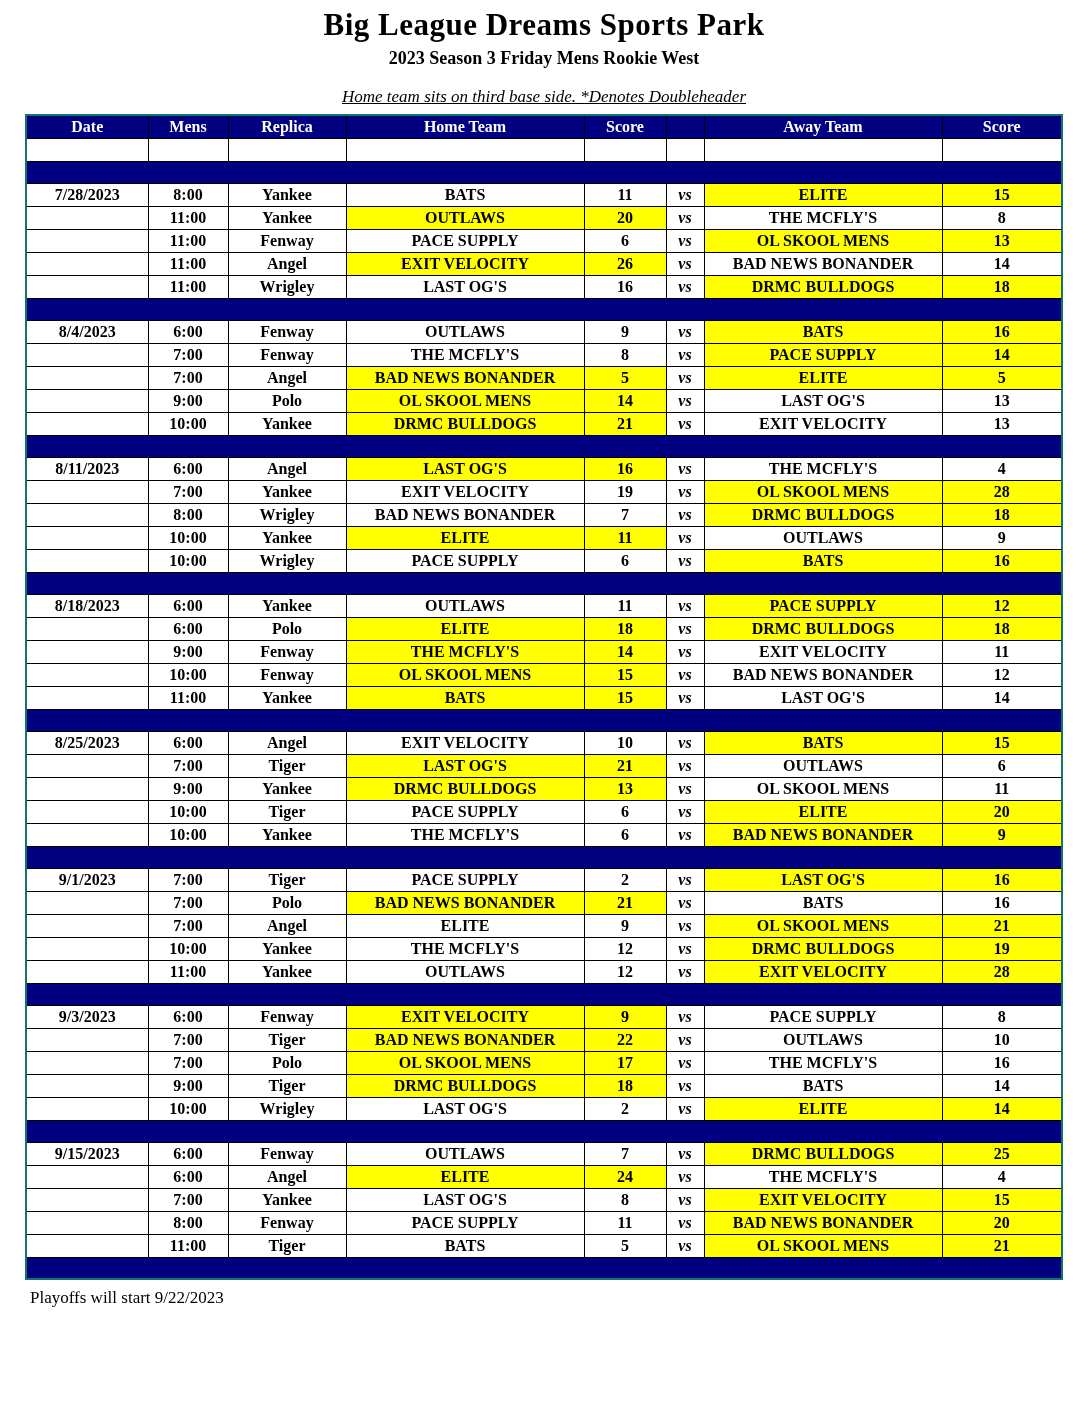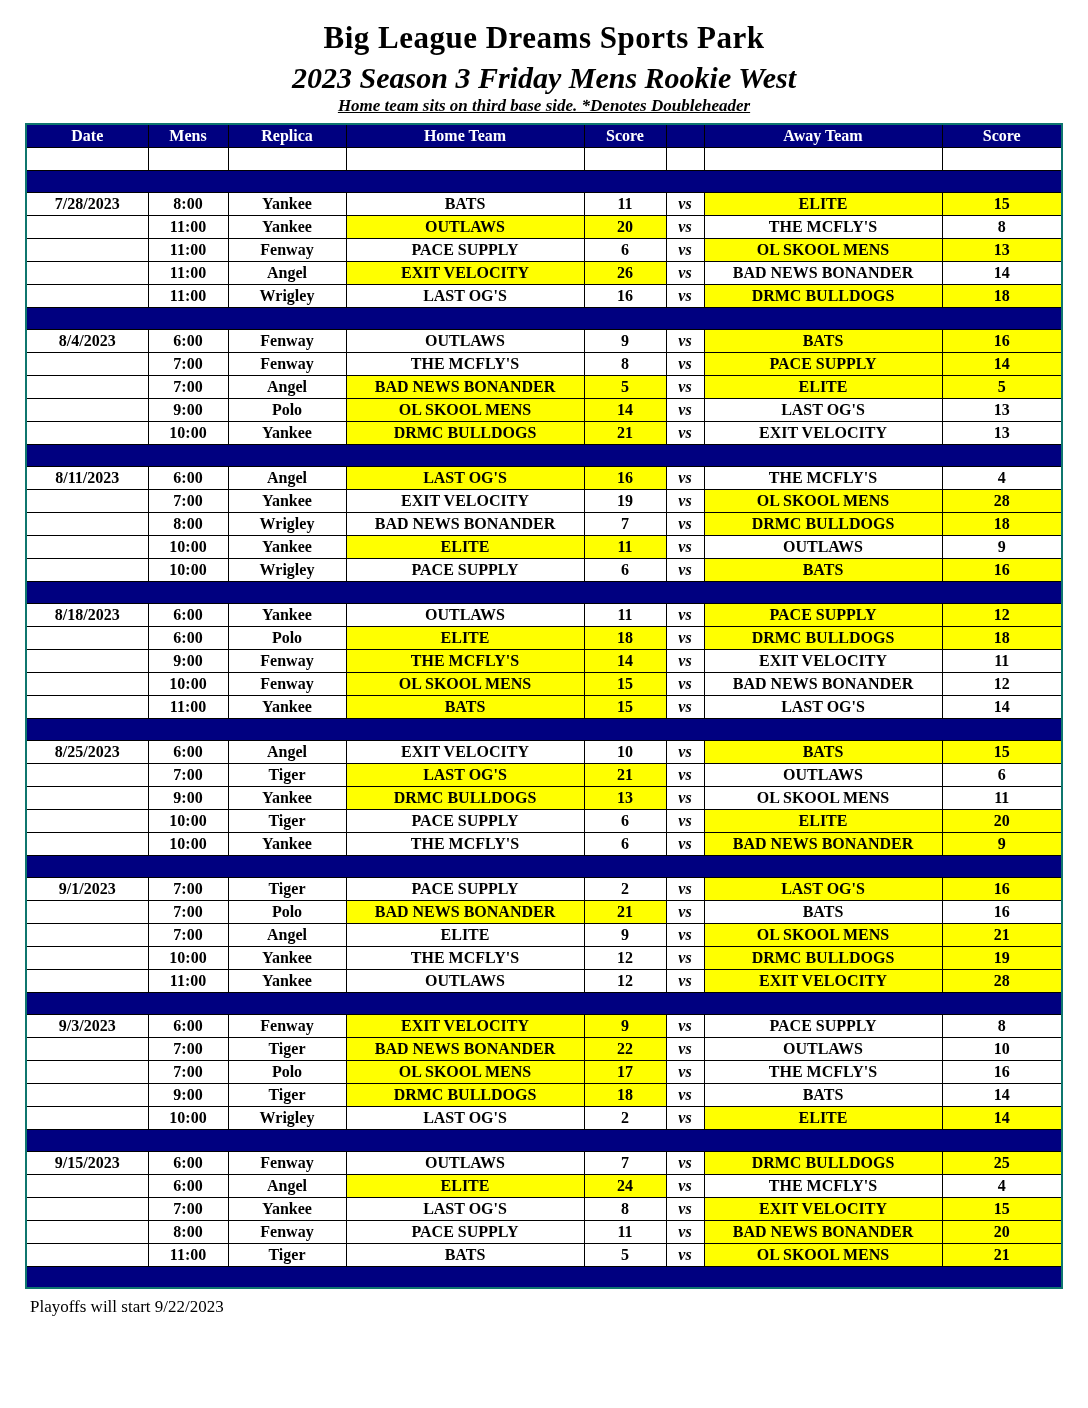--- a/index.html
+++ b/index.html
@@ -5,42 +5,41 @@
   :root { --navy:#000080; --highlight:#FFFF00; --header-text:#FFFFFF; }
   * { box-sizing: border-box; }
   body {
     margin: 0;
     width: 1088px;
     height: 1408px;
     background: #ffffff;
     color: #000;
     font-family: "Liberation Serif", serif;
   }
-  .page { padding-top: 20px; }
+  .page { padding-top: 7px; }
   .title {
     text-align: center;
     font-size: 31px;
     font-weight: bold;
     margin: 0;
     letter-spacing: 0.5px;
   }
   .subtitle {
     text-align: center;
-    font-size: 30px;
+    font-size: 18px;
     font-weight: bold;
     margin: 5px 0 0 0;
-    font-style: italic;
   }
   .note {
     text-align: center;
     font-size: 17px;
-    font-weight: bold;
+    font-weight: normal;
     font-style: italic;
     text-decoration: underline;
-    margin-top: 1px;
+    margin-top: 18px;
   }
   table.schedule {
     border-collapse: collapse;
     table-layout: fixed;
     width: 1036px;
     margin: 7px auto 0 auto;
     border: 2px solid #0f766e;
   }
   .schedule th, .schedule td {
     border: 1px solid #000;

